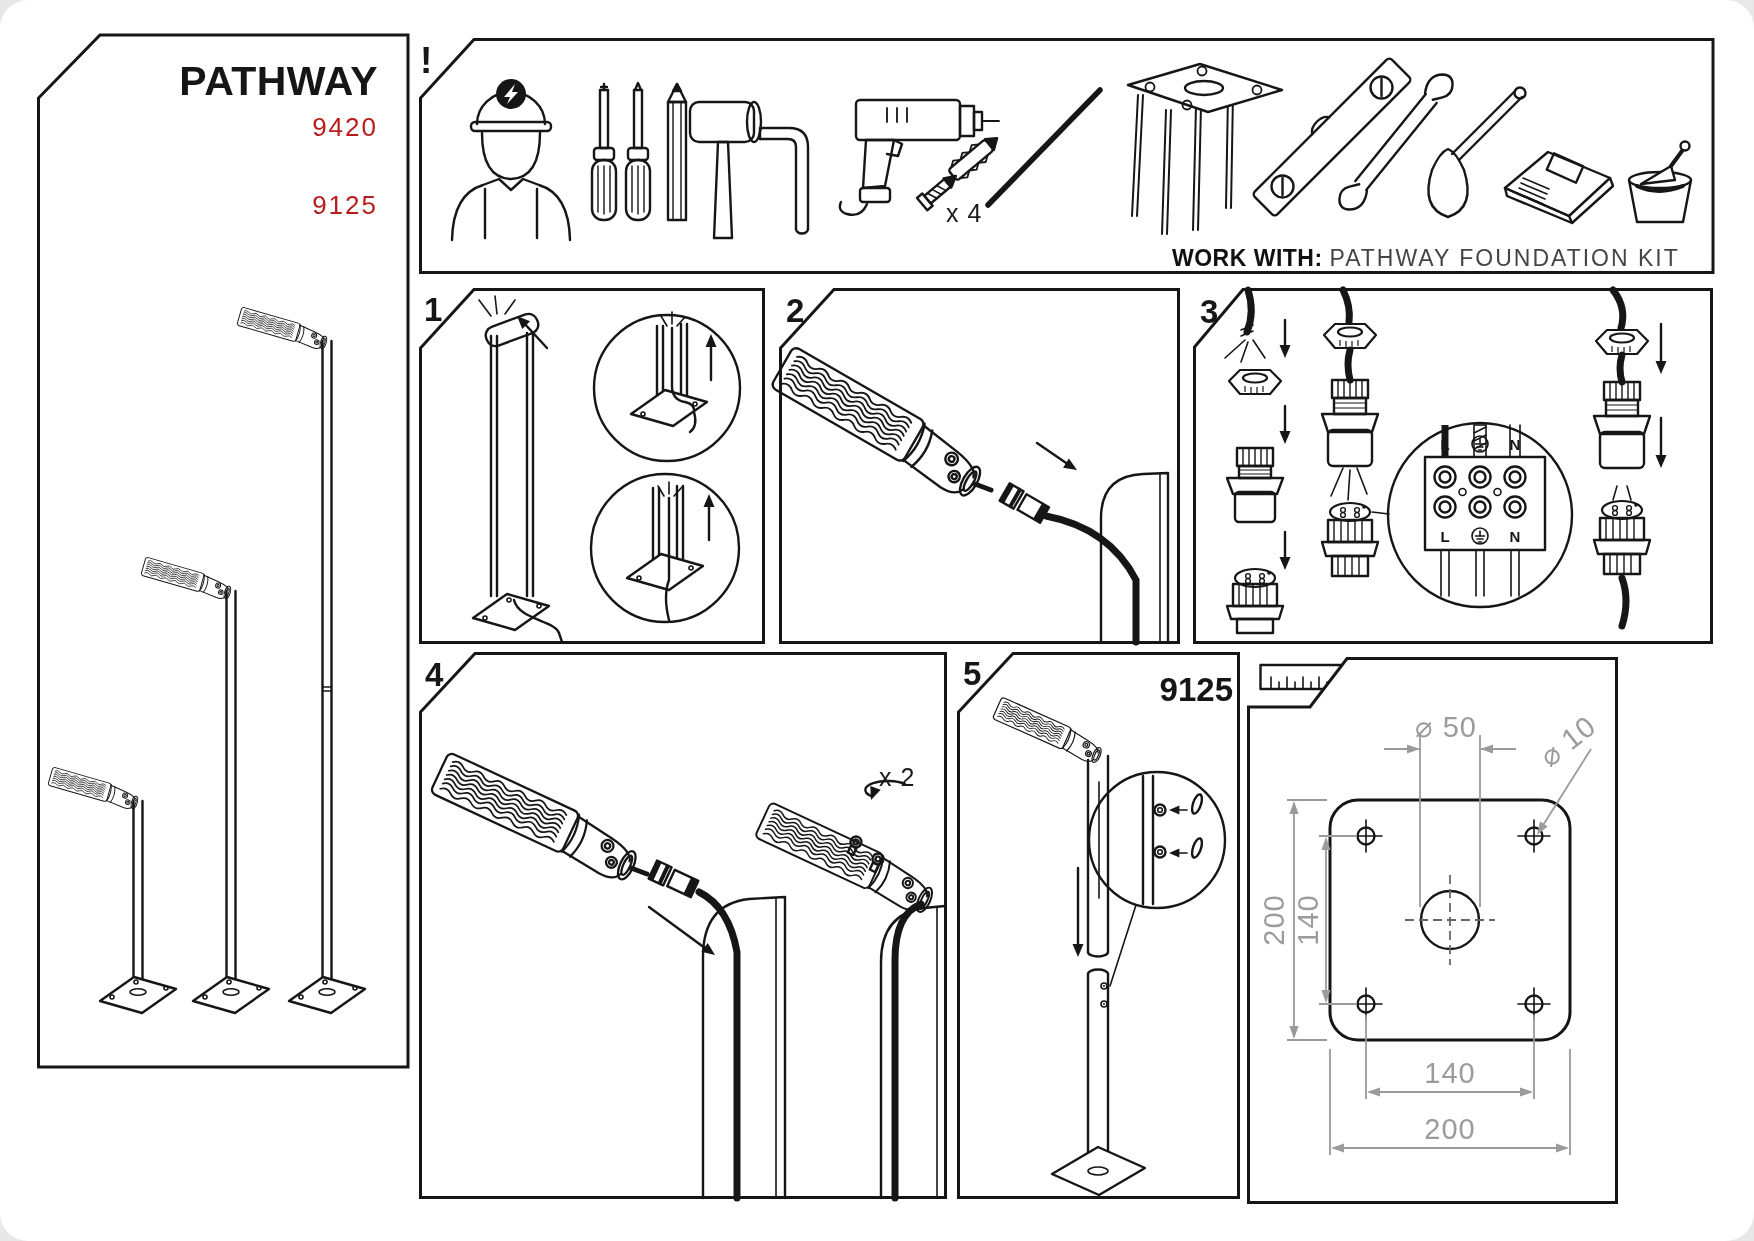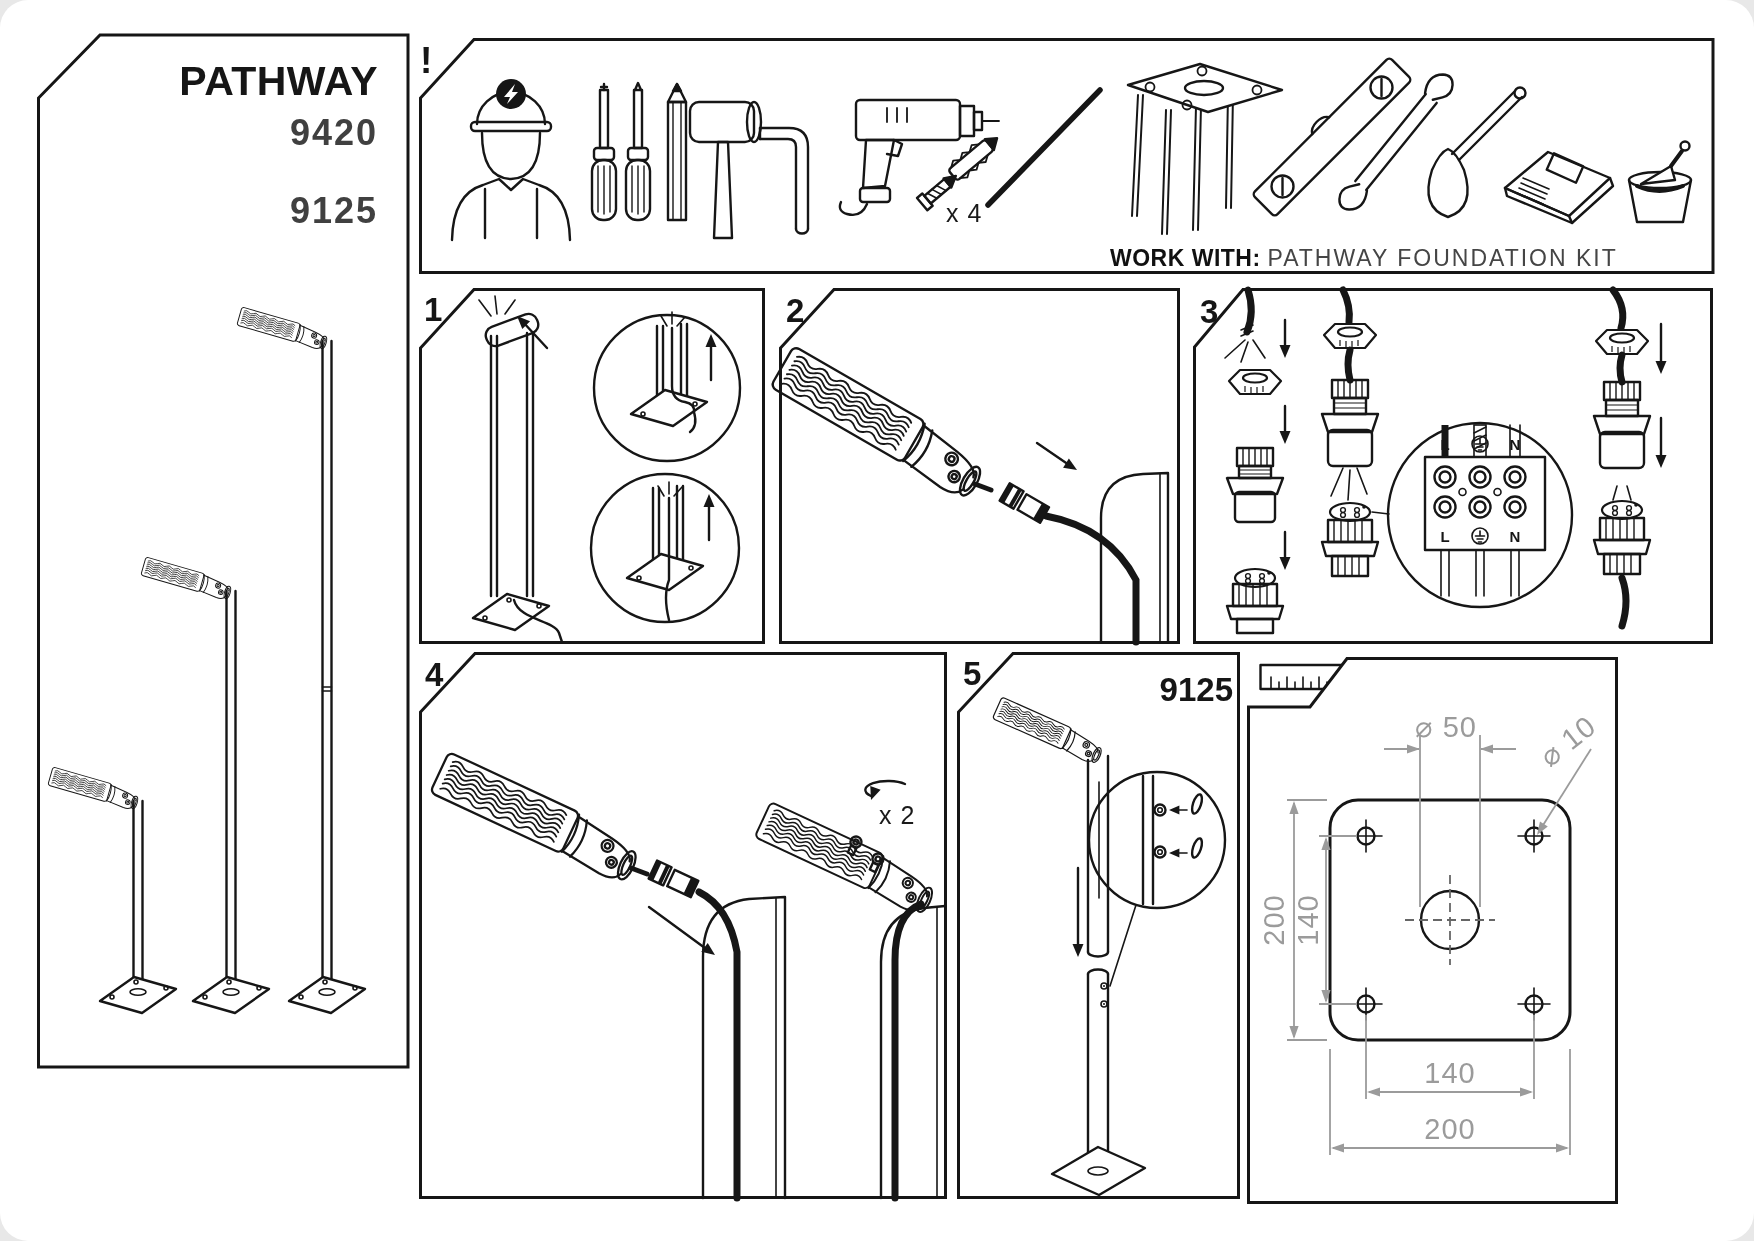--- a/index.html
+++ b/index.html
@@ -9,21 +9,21 @@
   svg{position:absolute;overflow:visible;}
   .ln{stroke:#161616;stroke-width:2.4;fill:none;stroke-linecap:round;stroke-linejoin:round;}
   .ln15{stroke:#161616;stroke-width:1.6;fill:none;stroke-linecap:round;}
   .thk{stroke:#161616;stroke-width:7;fill:none;stroke-linecap:round;}
   .thk5{stroke:#161616;stroke-width:5;fill:none;stroke-linecap:round;}
   .pborder{fill:#ffffff;stroke:#161616;stroke-width:3;stroke-linejoin:miter;}
   .wfill{fill:#ffffff;}
   .dim{stroke:#9b9b9b;stroke-width:1.8;fill:none;}
   .dimtxt{fill:#9b9b9b;font-size:29px;letter-spacing:1px;}
   .t-title{font-size:41px;font-weight:700;letter-spacing:.5px;}
-  .t-model{font-size:36px;font-weight:700;letter-spacing:2px;color:#404040;}
+  .t-model{font-size:26px;font-weight:400;letter-spacing:2px;color:#b91c1c;}
   .bang{font-size:37px;font-weight:800;}
   .stepnum{font-size:33px;font-weight:700;}
   .count{font-size:25px;font-weight:400;letter-spacing:1px;color:#1a1a1a;}
   .workwith{font-size:23px;letter-spacing:.5px;}
   .workwith .lbl{font-weight:800;color:#111;}
   .workwith .val{font-weight:400;color:#454545;letter-spacing:2px;}
   .panelmodel{font-size:33px;font-weight:700;text-align:right;}
   text{font-family:"Liberation Sans",sans-serif;}
 </style>
 </head>
@@ -227,21 +227,21 @@
     <path d="M1210,142 L1218,184 L1264,184 L1272,142"></path>
     <ellipse cx="1241" cy="142" rx="31" ry="8"></ellipse>
     <path d="M1218,148 Q1240,158 1264,148" stroke-width="4"></path>
     <polygon class="wfill" points="1222,146 1252,128 1256,142"></polygon>
     <line x1="1252" y1="128" x2="1263" y2="113" stroke-width="4"></line>
     <circle cx="1266" cy="108" r="4.5"></circle>
   </g>
 </svg>
 <div class="abs bang" style="left:420px;top:40px">!</div>
 <div class="abs count" style="left:946px;top:199px">x 4</div>
-<div class="abs workwith" style="left:1110px;top:245px"><span class="lbl">WORK WITH:</span> <span class="val">PATHWAY FOUNDATION KIT</span></div>
+<div class="abs workwith" style="left:1172px;top:245px"><span class="lbl">WORK WITH:</span> <span class="val">PATHWAY FOUNDATION KIT</span></div>
 
 <svg style="left:419px;top:288px" width="346" height="356" viewBox="0 0 346 356">
   <polygon class="pborder" points="55,1.5 344.5,1.5 344.5,354.5 1.5,354.5 1.5,60"></polygon>
   <g>
     <path class="ln" d="M72,48 V308 M78,48 V308 M108,45 V308 M114,45 V308"></path>
     <g transform="translate(93,42) rotate(-20)">
           <rect class="ln" x="-27" y="-10" width="54" height="20" rx="9"></rect>
         </g>
     <path class="ln15" d="M72,28 L60,12 M78,26 L76,8 M86,26 L96,12"></path>
     <line class="ln" x1="128" y1="60" x2="104" y2="34"></line>
@@ -462,21 +462,21 @@
             <rect x="-3" y="5" width="6" height="8"></rect>
           </g>
     </g>
     <g>
       <path class="ln" d="M486,132 a20,8 0 1 0 -34,12"></path>
       <use href="#ah" transform="translate(452,148) rotate(20)"></use>
     </g>
   </g>
 </svg>
 <div class="abs stepnum" style="left:425px;top:656px">4</div>
-<div class="abs count" style="left:879px;top:801px">x 2</div>
+<div class="abs count" style="left:879px;top:763px">x 2</div>
 
 <svg style="left:957px;top:652px" width="283" height="547" viewBox="0 0 283 547">
   <polygon class="pborder" points="56,1.5 281.5,1.5 281.5,545.5 1.5,545.5 1.5,60"></polygon>
   <g>
     <g transform="translate(45,45) rotate(24) scale(0.5)">
           <use href="#lamphead"></use>
         </g>
     <path class="ln" d="M131,108 V300 M151,104 V300"></path>
     <path class="ln" d="M131,300 a10,4.5 0 0 0 20,0"></path>
   </g>

